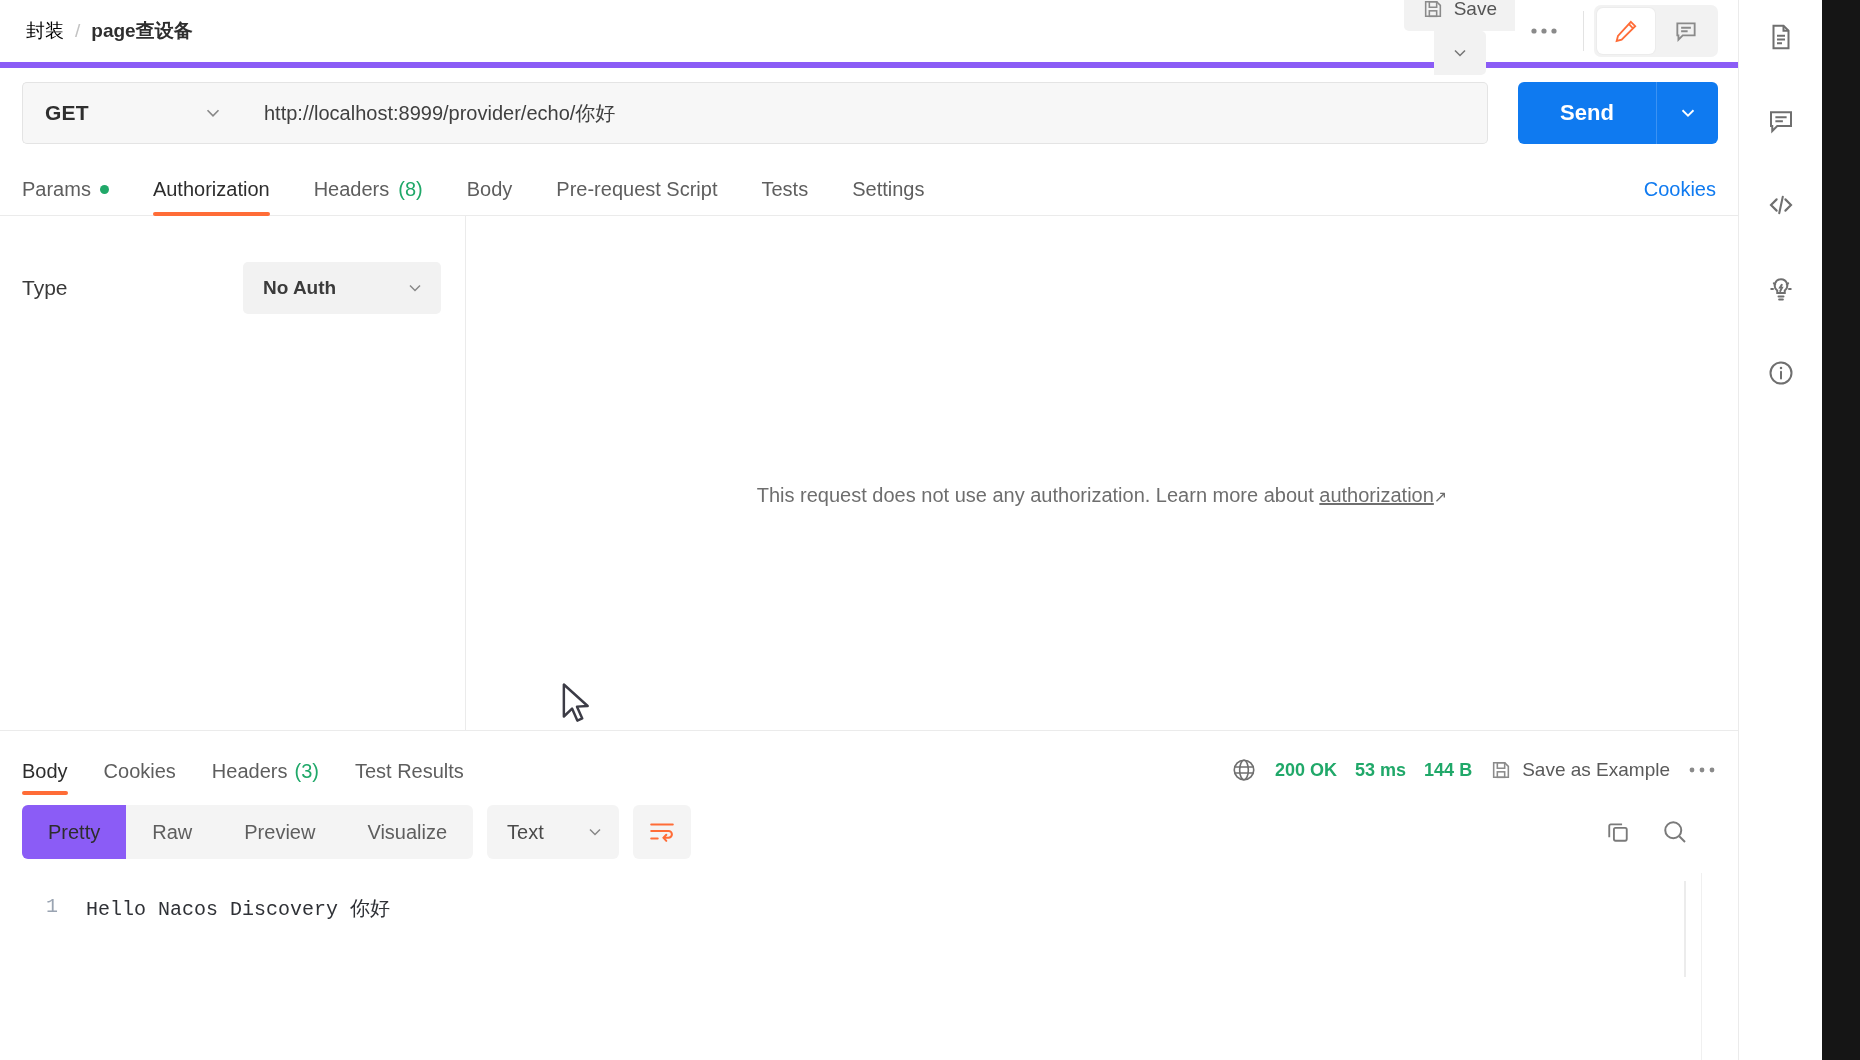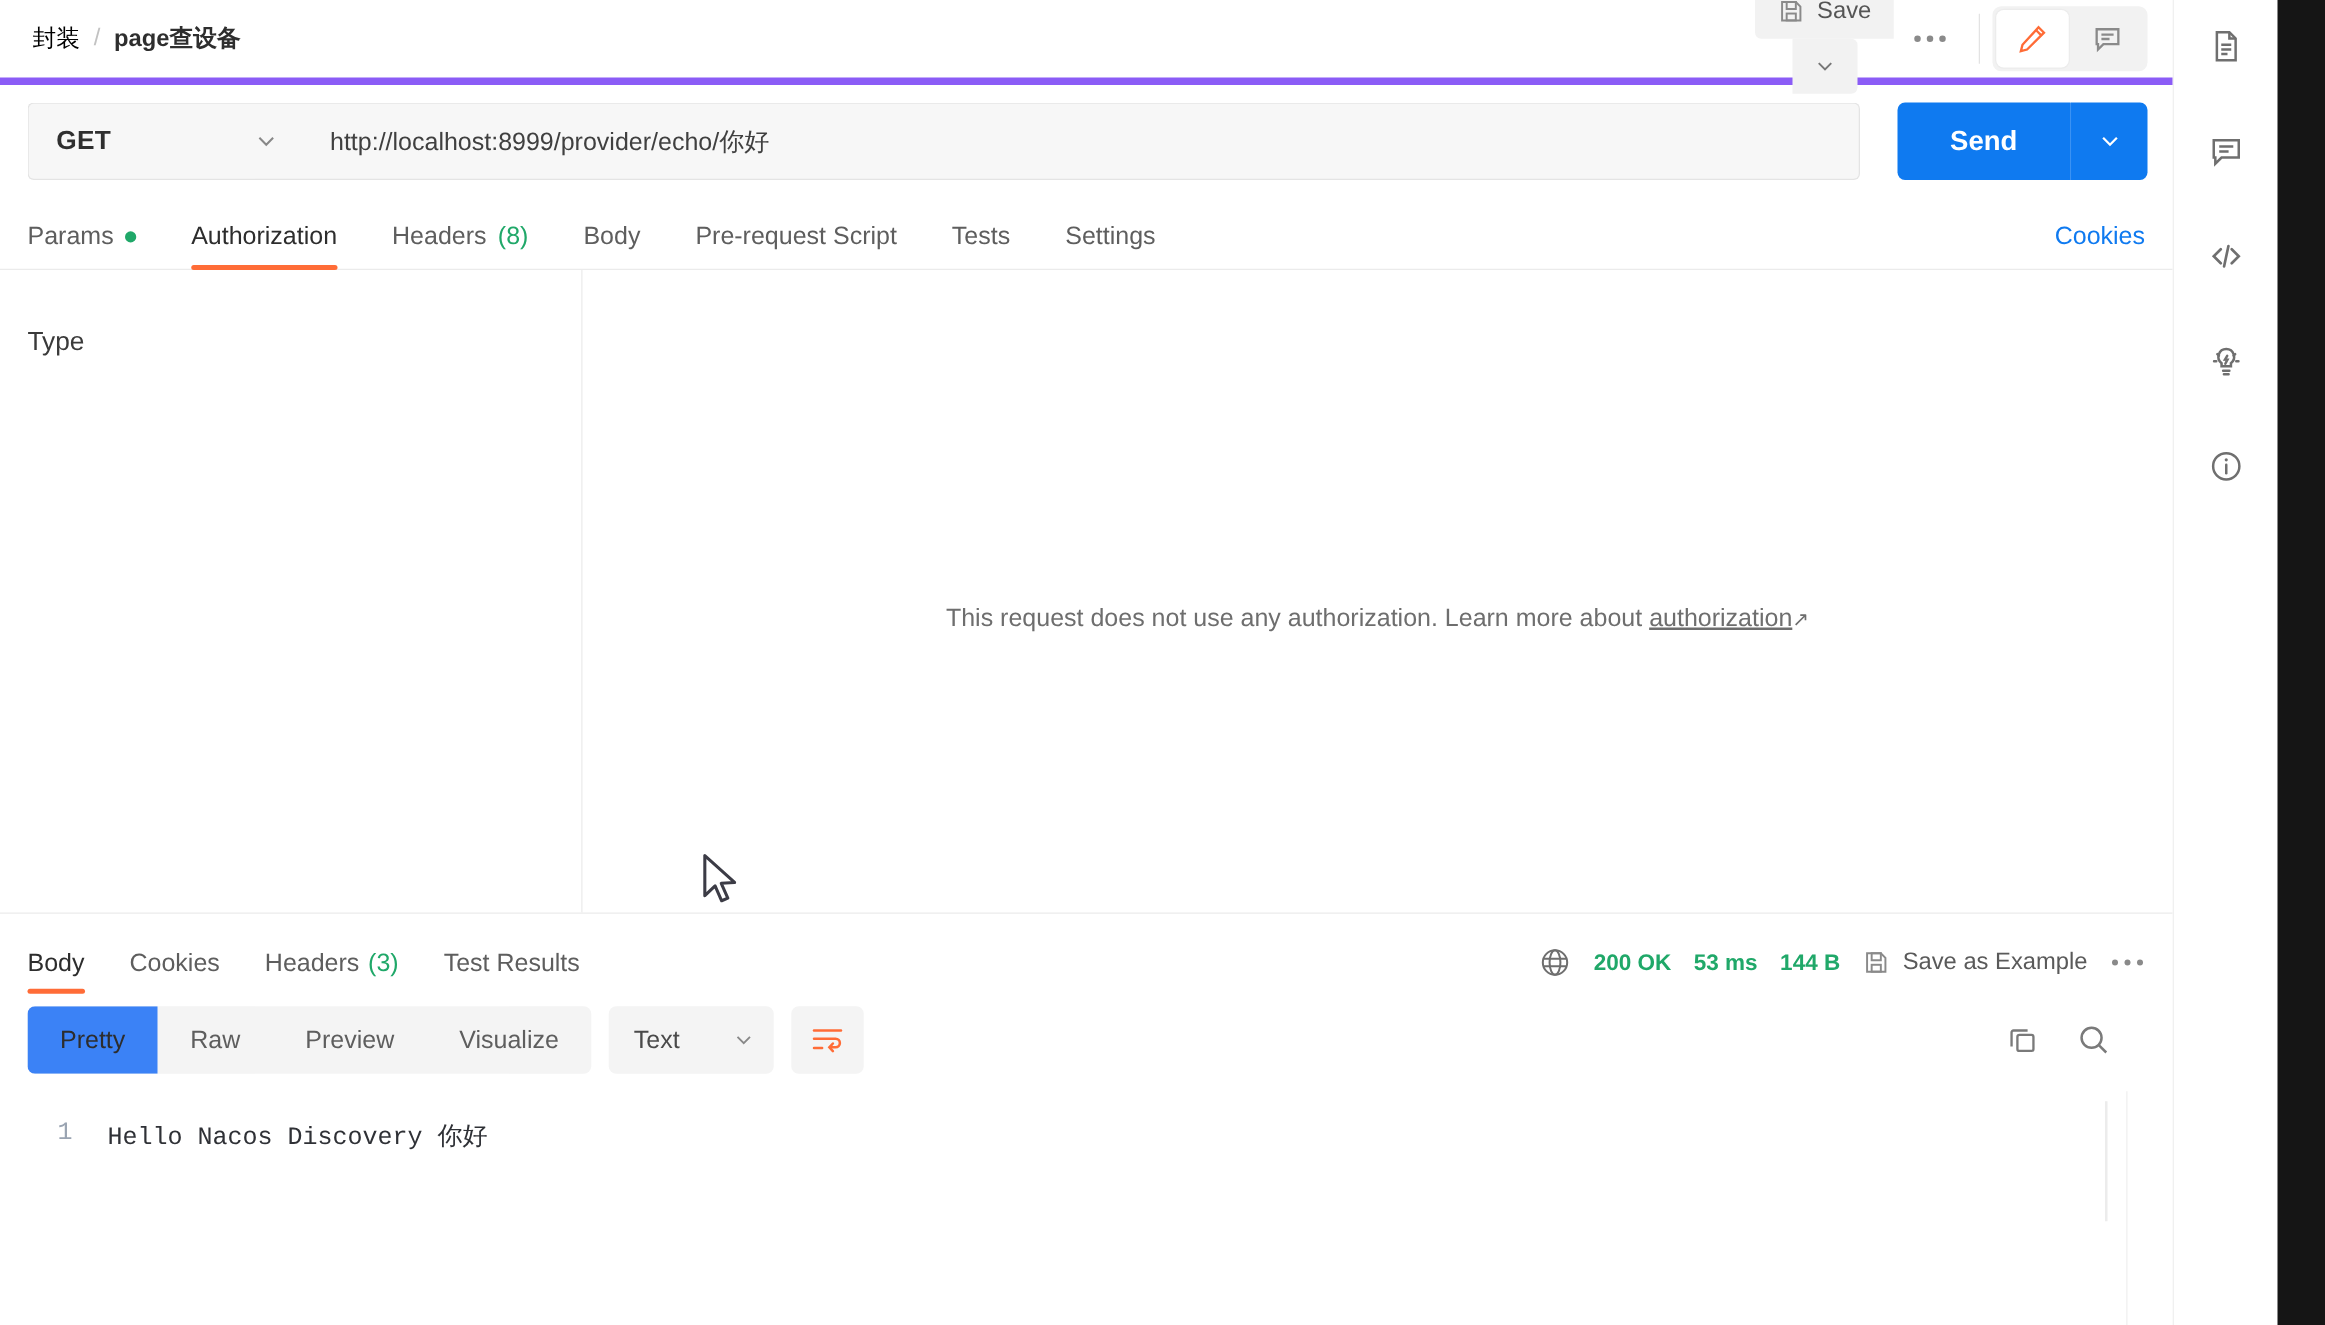--- a/index.html
+++ b/index.html
@@ -112,21 +112,21 @@
   }
   .resp-meta { margin-left:auto; display:flex; align-items:center; gap:18px; padding-bottom:12px; }
   .meta-green { color:#20a869; font-size:18px; font-weight:700; }
   .meta-save { display:flex; align-items:center; gap:10px; font-size:19px; color:#5a5a5a; cursor:pointer; }
 
   .view-toolbar { display:flex; align-items:center; padding:10px 22px 14px 22px; gap:14px; }
   .seg { display:flex; background:#f4f4f4; border-radius:6px; overflow:hidden; height:54px; }
   .seg-item {
     padding:0 26px; display:flex; align-items:center; font-size:20px; color:#5e5e5e; cursor:pointer;
   }
-  .seg-item.active { background:#3b82f6; color:#2d2d2d; }
+  .seg-item.active { background:#8b5cf6; color:#2d2d2d; }
   .text-select {
     height:54px; width:132px; background:#f4f4f4; border-radius:6px; display:flex; align-items:center;
     justify-content:space-between; padding:0 14px 0 20px; font-size:20px; color:#4a4a4a; cursor:pointer;
   }
   .wrap-btn {
     width:58px; height:54px; background:#f4f4f4; border-radius:6px; display:flex; align-items:center;
     justify-content:center; cursor:pointer;
   }
   .toolbar-right { margin-left:auto; display:flex; align-items:center; gap:28px; padding-right:26px; }
   .tb-icon { cursor:pointer; display:flex; align-items:center; justify-content:center; }
@@ -255,20 +255,28 @@
       <div class="rtab">
         <span>Settings</span>
       </div>
       <div class="cookies-link">Cookies</div>
     </div>
 
     <div class="auth-area">
       <div class="auth-left">
         <div class="auth-row">
           <span class="auth-type-label">Type</span>
+          <div class="auth-select">
+            <span class="auth-select-label">No Auth</span>
+            <span>
+              <svg width="20" height="20" viewBox="0 0 24 24" fill="none" stroke="#888" stroke-width="1.8">
+                  <path d="M6 9l6 6 6-6"></path>
+                </svg>
+            </span>
+          </div>
         </div>
       </div>
       <div class="auth-right">
         <div class="auth-msg">
           <span>This request does not use any authorization. Learn more about </span><a>authorization</a><span class="ext-arrow">↗</span>
         </div>
       </div>
     </div>
 
     <div class="resp-tabs">

